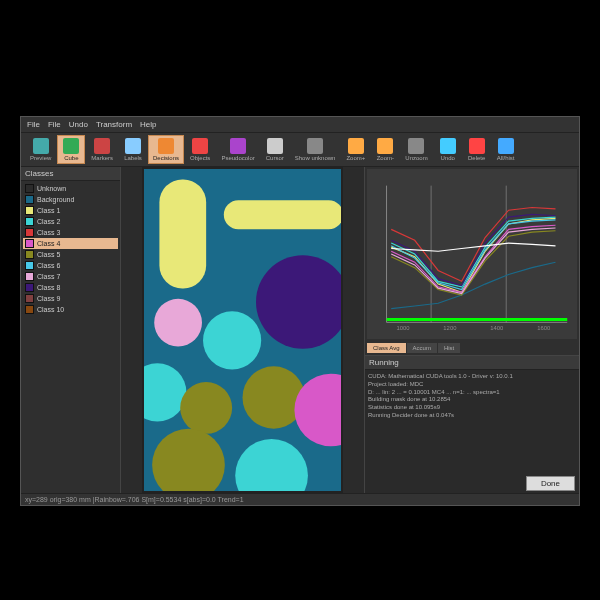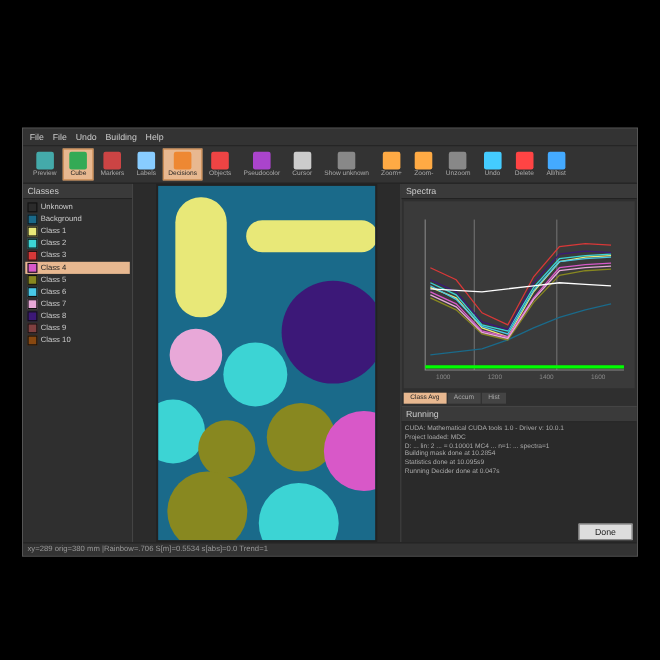--- a/index.html
+++ b/index.html
@@ -194,21 +194,21 @@
 </style>
 </head>
 <body>
 
 <div class="app">
 
   <div class="menubar" id="menubar">
       <span>File</span>
       <span>File</span>
       <span>Undo</span>
-      <span>Building</span>
+      <span>Transform</span>
       <span>Help</span>
     </div>
 
   <div class="toolbar" id="toolbar">
       <div class="tbtn">
         <div class="ico" style="background: rgb(68, 170, 170); border-radius: 2px;"></div>
         <span>Preview</span>
       </div>
       <div class="tbtn active">
         <div class="ico" style="background: rgb(51, 170, 85); border-radius: 2px;"></div>
@@ -338,21 +338,20 @@
             <circle cx="85" cy="230" r="25" fill="#888820"></circle>
             <circle cx="150" cy="220" r="30" fill="#888820"></circle>
             <circle cx="205" cy="232" r="35" fill="#d858c8"></circle>
             <circle cx="68" cy="285" r="35" fill="#888820"></circle>
             <circle cx="148" cy="295" r="35" fill="#3cd4d4"></circle>
           </svg>
       </div>
     </div>
 
     <div class="right-pane">
-      <div class="panel-title">Spectra</div>
       <div class="spectra-plot">
         <svg id="spectra-svg" width="100%" height="100%" viewBox="0 0 215 170">
             <path d="M20 15 L20 155 L205 155" stroke="#888" fill="none"></path>
             <line x1="65.64935064935065" x2="65.64935064935065" y1="15" y2="155" stroke="#aaa" stroke-width="0.5"></line>
             <line x1="142.53246753246754" x2="142.53246753246754" y1="15" y2="155" stroke="#aaa" stroke-width="0.5"></line>
             <text x="36.81818181818182" y="163" fill="#888" font-size="6" text-anchor="middle">1000</text>
             <text x="84.87012987012987" y="163" fill="#888" font-size="6" text-anchor="middle">1200</text>
             <text x="132.9220779220779" y="163" fill="#888" font-size="6" text-anchor="middle">1400</text>
             <text x="180.97402597402598" y="163" fill="#888" font-size="6" text-anchor="middle">1600</text>
             <path d="M24.805194805194805 141 L48.83116883116883 138.2 L72.85714285714286 135.4 L96.88311688311688 127 L120.9090909090909 115.8 L144.93506493506493 106 L168.96103896103898 99 L192.98701298701297 93.4 " stroke="#1a6a8a" fill="none" stroke-width="1.2"></path>

